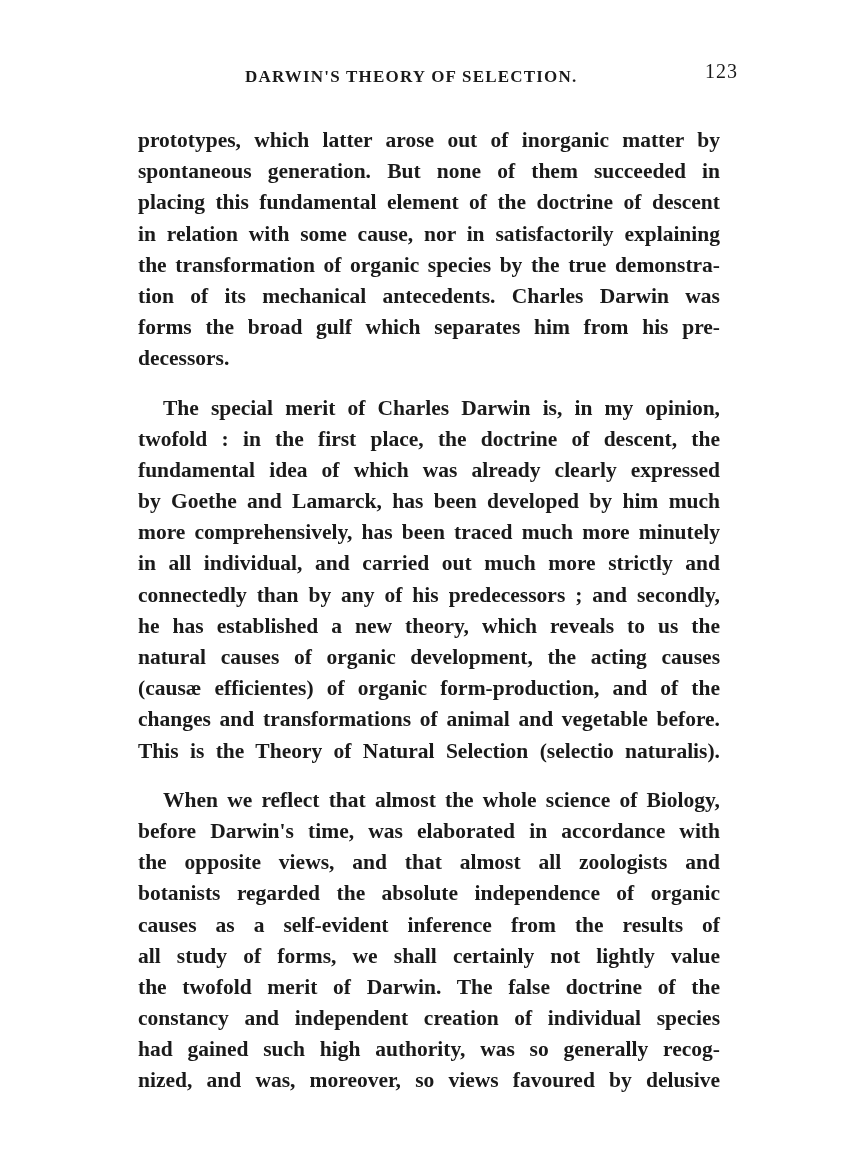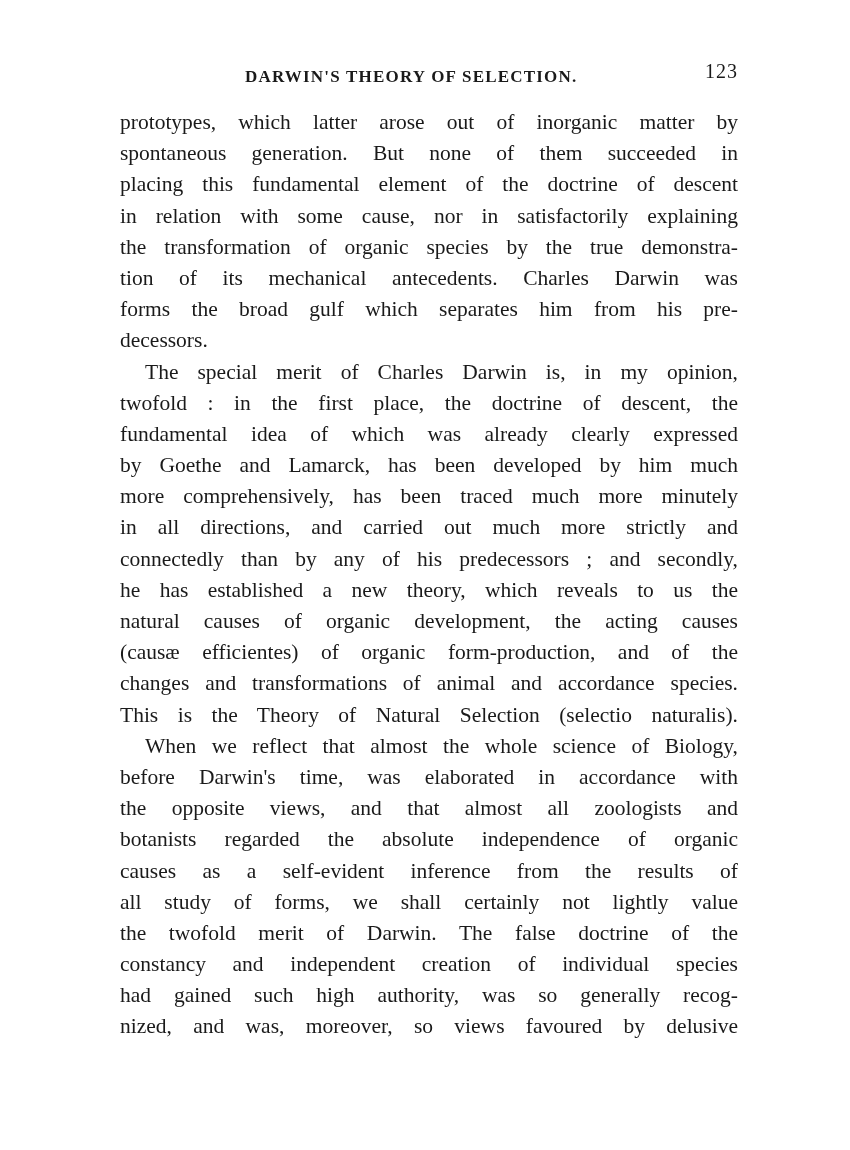--- a/index.html
+++ b/index.html
@@ -48,22 +48,23 @@
       white-space: nowrap;
       margin-left: 32px;
     }
     .body-text {
       position: absolute;
       left: 120px;
       top: 107px;
       width: 618px;
     }
     .paragraph {
-      margin: 0;
+      margin: 18px;
       padding: 0;
+      font-weight: bold;
     }
     .line {
       display: block;
       height: 31.2px;
       line-height: 31.2px;
       font-size: 21.5px;
       text-align: justify;
       text-align-last: justify;
       white-space: nowrap;
       overflow: visible;
@@ -97,26 +98,26 @@
       <span class="line">forms the broad gulf which separates him from his pre-</span>
       <span class="line last">decessors.</span>
     </div>
 
     <div class="paragraph">
       <span class="line indent">The special merit of Charles Darwin is, in my opinion,</span>
       <span class="line">twofold : in the first place, the doctrine of descent, the</span>
       <span class="line">fundamental idea of which was already clearly expressed</span>
       <span class="line">by Goethe and Lamarck, has been developed by him much</span>
       <span class="line">more comprehensively, has been traced much more minutely</span>
-      <span class="line">in all directions, and carried out much more strictly and</span>
+      <span class="line">in all individual, and carried out much more strictly and</span>
       <span class="line">connectedly than by any of his predecessors ; and secondly,</span>
       <span class="line">he has established a new theory, which reveals to us the</span>
       <span class="line">natural causes of organic development, the acting causes</span>
       <span class="line">(causæ efficientes) of organic form-production, and of the</span>
-      <span class="line">changes and transformations of animal and accordance species.</span>
+      <span class="line">changes and transformations of animal and vegetable before.</span>
       <span class="line">This is the Theory of Natural Selection (selectio naturalis).</span>
     </div>
 
     <div class="paragraph">
       <span class="line indent">When we reflect that almost the whole science of Biology,</span>
       <span class="line">before Darwin's time, was elaborated in accordance with</span>
       <span class="line">the opposite views, and that almost all zoologists and</span>
       <span class="line">botanists regarded the absolute independence of organic</span>
       <span class="line">causes as a self-evident inference from the results of</span>
       <span class="line">all study of forms, we shall certainly not lightly value</span>

